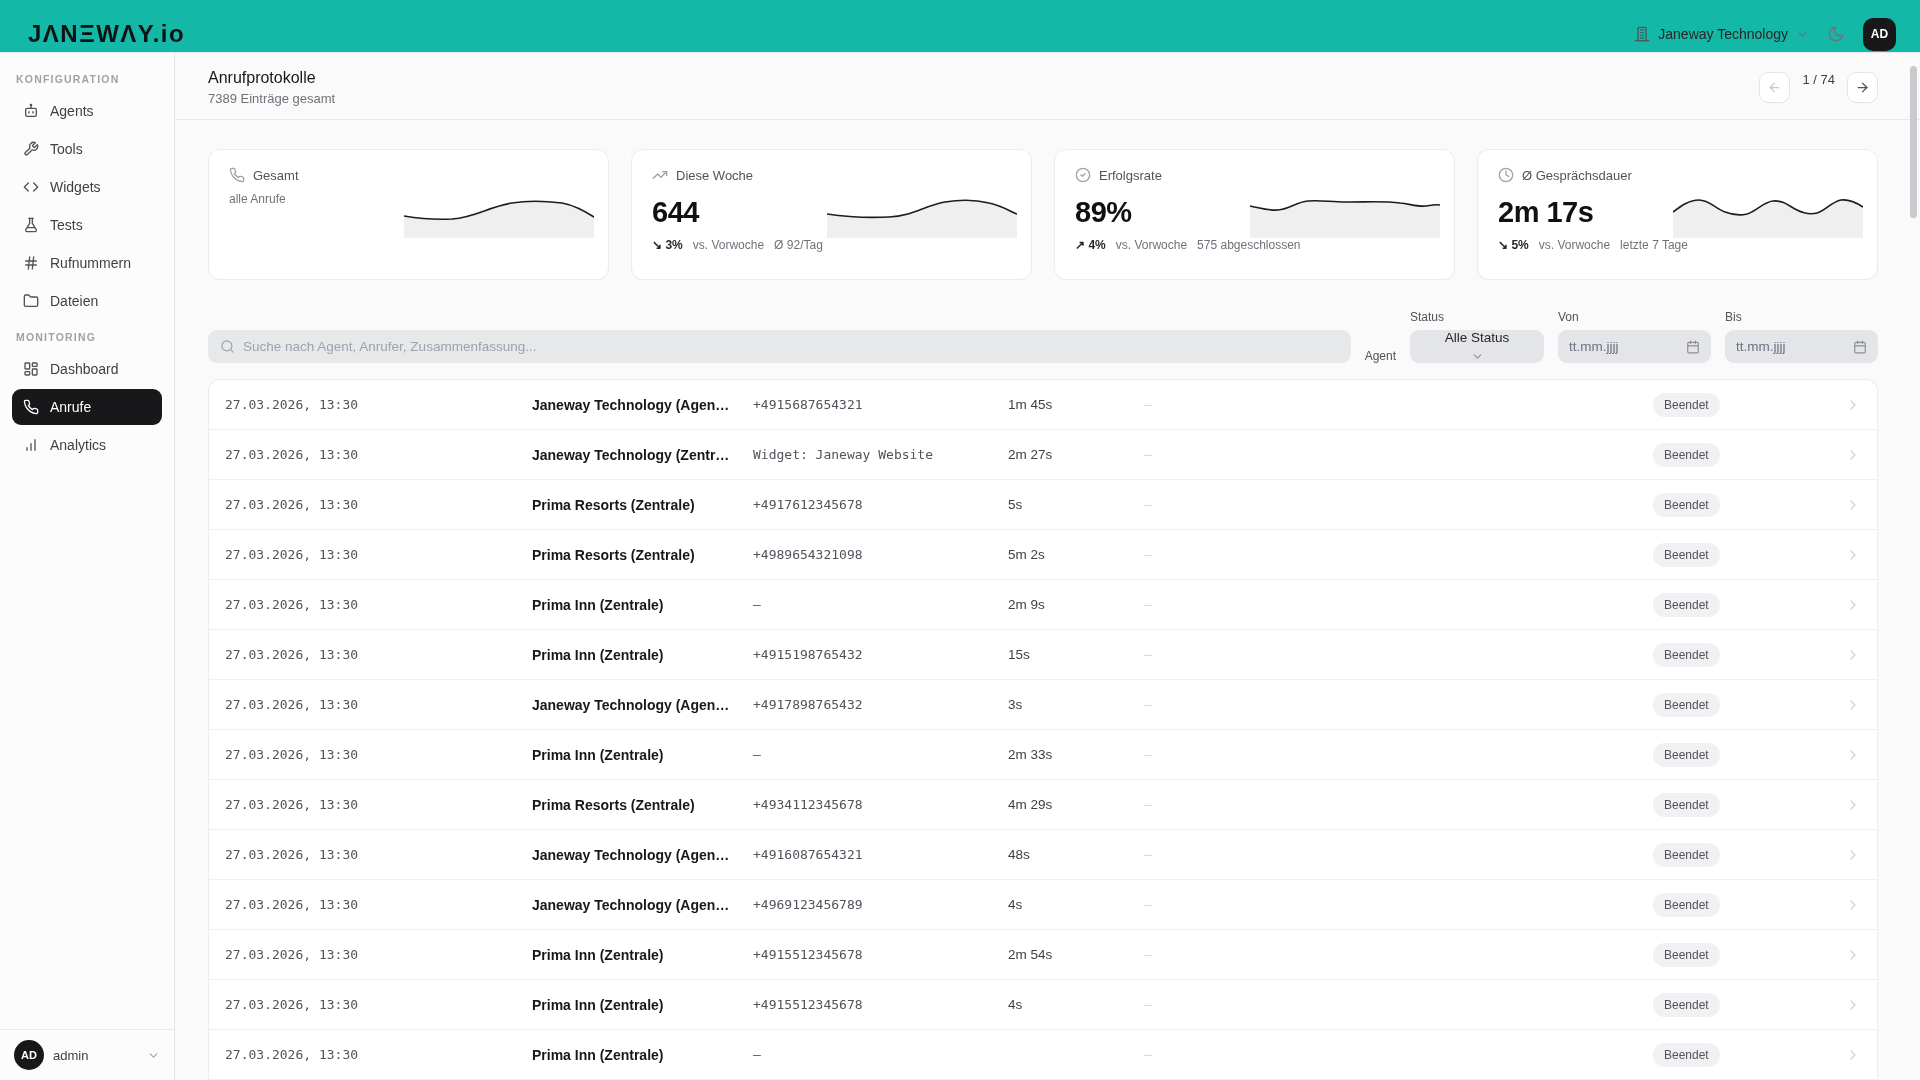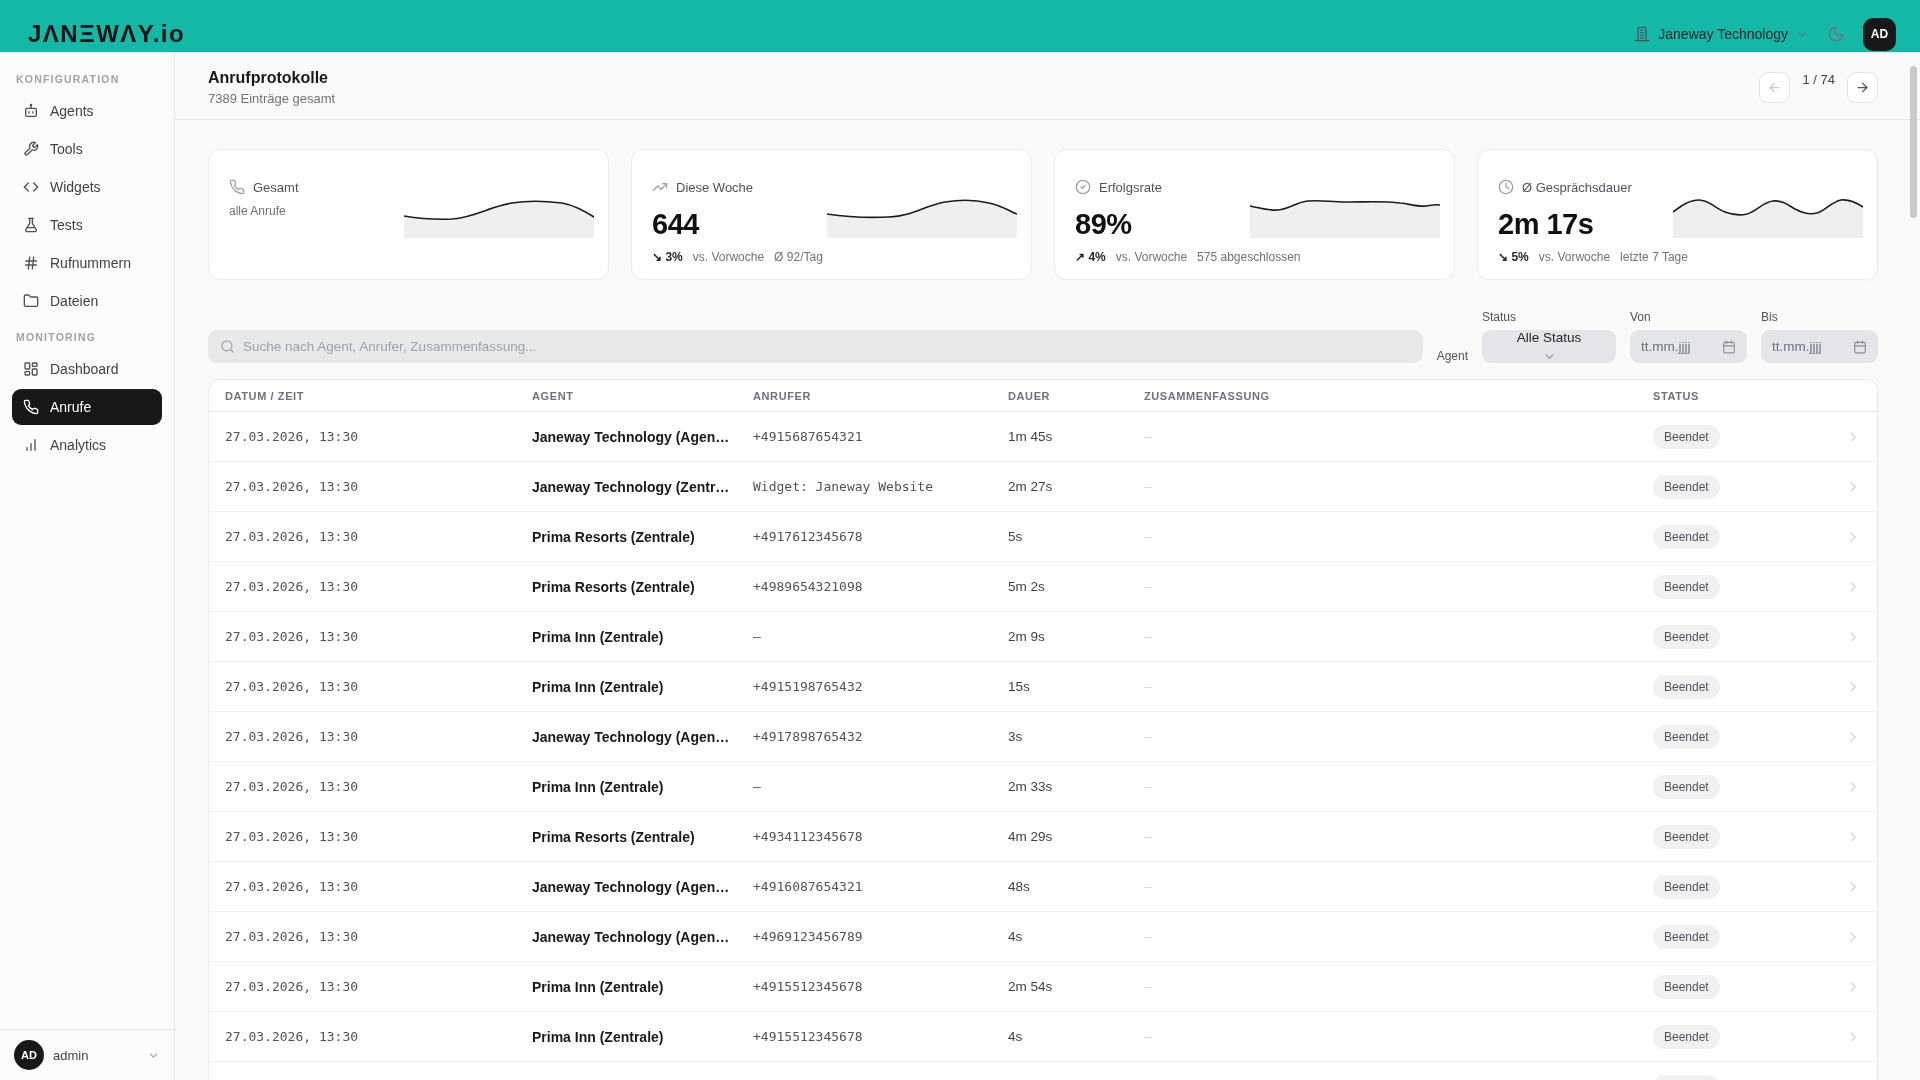--- a/index.html
+++ b/index.html
@@ -28,33 +28,33 @@
   .nav-item.active .icon { color:#ffffff; }
   .sidebar-spacer { flex:1; }
   .sidebar-user { border-top:1px solid #e8e8ea; margin:0 -12px; padding:10px 14px; display:flex; align-items:center; gap:9px; cursor:pointer; }
   .avatar-circle { width:30px; height:30px; border-radius:50%; background:#18181b; color:#fff; font-size:11px; font-weight:700; display:flex; align-items:center; justify-content:center; }
   .user-name { font-size:13px; color:#3f3f46; flex:1; }
   .sidebar-user .icon { color:#a1a1aa; }
 
   
   .main { flex:1; min-width:0; display:flex; flex-direction:column; background:#fafafa; }
   .page-header { padding:16px 42px 13px 33px; border-bottom:1px solid #e8e8ea; display:flex; align-items:center; justify-content:space-between; flex:0 0 auto; }
-  .page-title { font-size:16px; font-weight:700; color:#18181b; }
+  .page-title { font-size:16px; font-weight:400; color:#18181b; }
   .page-subtitle { font-size:13px; color:#71717a; margin-top:4px; }
   .pagination { display:flex; gap:12px; }
   .page-btn { width:31px; height:31px; border:1px solid #e4e4e7; background:#fff; border-radius:9px; display:flex; align-items:center; justify-content:center; cursor:pointer; }
   .page-btn.prev { color:#c8c8cd; }
   .page-btn.next { color:#52525b; }
   .page-count { font-size:13px; color:#3f3f46; }
 
   .content { flex:1; min-height:0; padding:29px 42px 0 33px; display:flex; flex-direction:column; }
 
   
   .cards { display:grid; grid-template-columns:repeat(4, 1fr); gap:22px; flex:0 0 auto; }
-  .card { position:relative; background:#fff; border:1px solid #ececee; border-radius:12px; height:131px; padding:29px 20px; box-shadow:0 1px 2px rgba(0,0,0,0.02); }
+  .card { position:relative; background:#fff; border:1px solid #ececee; border-radius:12px; height:131px; padding:17px 20px; box-shadow:0 1px 2px rgba(0,0,0,0.02); }
   .card-label-row { display:flex; align-items:center; gap:8px; font-size:13px; color:#52525b; }
   .card-label-row .icon { color:#a1a1aa; }
   .card-value { font-size:29px; font-weight:800; letter-spacing:-0.5px; color:#111113; margin-top:13px; }
   .card-sub { margin-top:9px; font-size:12px; color:#71717a; display:flex; gap:10px; white-space:nowrap; }
   .card-sub .trend { color:#27272a; font-weight:600; }
   .spark { position:absolute; right:14px; top:40px; width:190px; height:48px; }
   .spark .fill { fill:#efefef; stroke:none; }
   .spark .line { fill:none; stroke:#1c1c1e; stroke-width:1.6; }
 
   
@@ -63,21 +63,21 @@
   .search-wrap .icon { color:#9ca3af; }
   .search-input { flex:1; border:none; outline:none; background:transparent; font-size:13.5px; color:#27272a; font-family:"Liberation Sans",sans-serif; }
   .search-input::placeholder { color:#9ca3af; }
   .filter-group { display:flex; flex-direction:column; gap:6px; }
   .filter-label { font-size:12px; color:#52525b; }
   .control { height:33px; background:#e4e5e8; border-radius:9px; display:flex; align-items:center; padding:0 11px; font-size:13.5px; color:#27272a; cursor:pointer; }
   .control .val { flex:1; }
   .control .icon { color:#8e8e96; }
   .control.agent { width:355px; }
   .control.status { width:134px;flex-direction:column; }
-  .control.date { width:117px; color:#6b7280; }
+  .control.date { width:153px; color:#6b7280; }
 
   
   .table-card { margin-top:16px; background:#fff; border:1px solid #ececee; border-bottom:none; border-radius:12px 12px 0 0; flex:1; overflow:hidden; }
   .t-head, .t-row { display:grid; grid-template-columns:307px 221px 255px 136px 509px 1fr; align-items:center; padding:0 16px; }
   .t-head { height:32px; border-bottom:1px solid #e6e6e8; }
   .t-head .th { font-size:11px; font-weight:600; letter-spacing:0.6px; color:#71717a; }
   .t-row { height:50px; border-bottom:1px solid #f0f0f1; cursor:pointer; }
   .cell-date { font-family:"DejaVu Sans Mono", monospace; font-size:13px; color:#52525b; }
   .cell-agent { font-size:14px; font-weight:600; color:#18181b; white-space:nowrap; overflow:hidden; }
   .cell-caller { font-family:"DejaVu Sans Mono", monospace; font-size:13px; color:#52525b; }
@@ -402,28 +402,20 @@
                     <line x1="16" y1="2" x2="16" y2="6"></line>
                     <line x1="8" y1="2" x2="8" y2="6"></line>
                     <line x1="3" y1="10" x2="21" y2="10"></line>
                   </svg>
               </span>
             </div>
           </div>
         </div>
 
         <div class="table-card">
-          <div class="t-head">
-            <div class="th">DATUM / ZEIT</div>
-            <div class="th">AGENT</div>
-            <div class="th">ANRUFER</div>
-            <div class="th">DAUER</div>
-            <div class="th">ZUSAMMENFASSUNG</div>
-            <div class="th">STATUS</div>
-          </div>
           <div id="rows-root">
   <div class="t-row">
     <div class="cell-date">27.03.2026, 13:30</div>
     <div class="cell-agent">Janeway Technology (Agen…</div>
     <div class="cell-caller">+4915687654321</div>
     <div class="cell-duration">1m 45s</div>
     <div class="cell-summary">–</div>
     <div class="cell-status">
       <span class="badge">Beendet</span>
       <span class="icon row-chevron">

